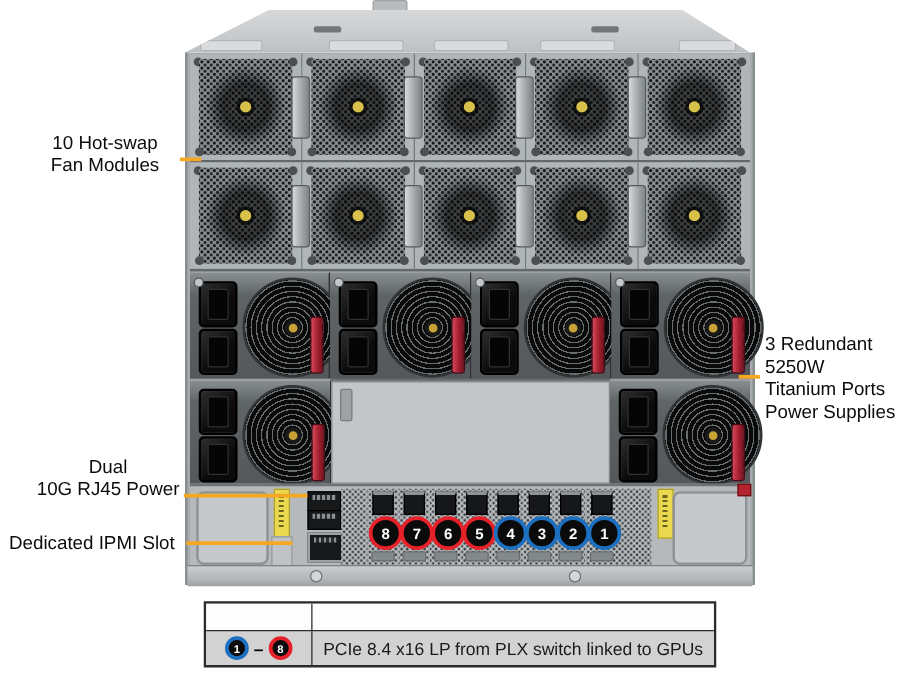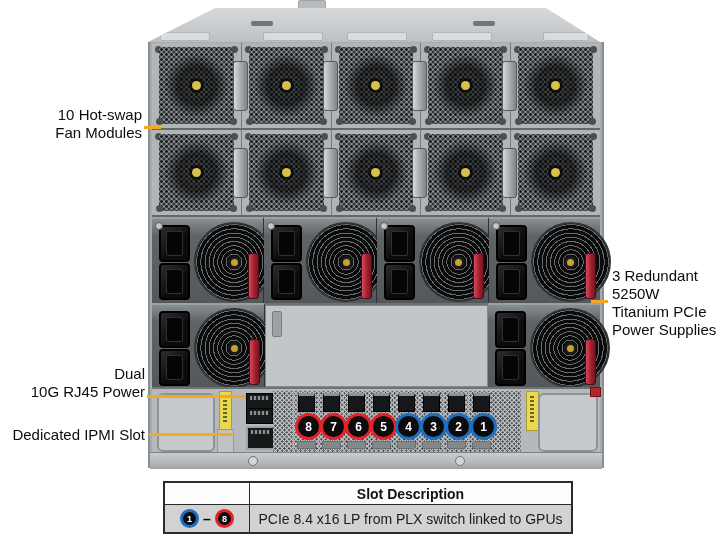--- a/index.html
+++ b/index.html
@@ -94,21 +94,21 @@
   .slot::after{content:"";position:absolute;left:3px;bottom:3px;width:17px;height:6px;background:#83888b;border:1px solid #696e71;border-radius:2px;}
   .io-redlatch{position:absolute;left:438px;top:-2px;width:9px;height:8px;background:#b5232f;border:1px solid #6e1018;}
 
   
   .rail{position:absolute;left:0;top:410px;width:452px;height:16px;
     background:linear-gradient(180deg,#caccce,#b0b4b7 70%,#9ca0a3);border-top:1px solid #7d8285;}
   .rail-screw{position:absolute;top:3px;width:8px;height:8px;border-radius:50%;background:#d4d7d9;border:1px solid #6f7477;}
 
   
   .callout{position:absolute;font-size:15px;line-height:18px;color:#0c0c0c;z-index:6;}
-  .callout.right{text-align:right;}
+  .callout.right{text-align:center;}
   .co-line{position:absolute;height:3px;background:var(--accent);z-index:5;}
 
   
   .slot-table{position:absolute;left:163px;top:481px;width:406px;border:2px solid #2b2b2b;background:#fff;z-index:6;}
   .t-row{display:flex;}
   .t-row.t-head{height:21px;background:#fdfdfd;}
   .t-row.t-data{height:27px;background:#d2d2d2;border-top:1px solid #2b2b2b;}
   .t-cell{display:flex;align-items:center;justify-content:center;}
   .t-cell.c1{width:84px;border-right:1px solid #2b2b2b;flex:none;gap:4px;}
   .t-cell.c2{flex:1;}
@@ -313,40 +313,39 @@
 
   <div class="callout right" style="left:26px;top:106px;width:116px;">
     <div>10 Hot-swap</div>
     <div>Fan Modules</div>
   </div>
   <div class="co-line" style="left:144px;top:126px;width:17px;"></div>
 
   <div class="callout" style="left:612px;top:267px;width:116px;">
     <div>3 Redundant</div>
     <div>5250W</div>
-    <div>Titanium PCIe</div>
+    <div>Titanium Ports</div>
     <div>Power Supplies</div>
   </div>
   <div class="co-line" style="left:591px;top:300px;width:17px;"></div>
 
   <div class="callout right" style="left:28px;top:365px;width:117px;">
     <div>Dual</div>
     <div>10G RJ45 Power</div>
   </div>
   <div class="co-line" style="left:147px;top:395px;width:99px;"></div>
 
   <div class="callout right" style="left:2px;top:426px;width:143px;">
     <div>Dedicated IPMI Slot</div>
   </div>
   <div class="co-line" style="left:149px;top:433px;width:85px;"></div>
 
   <div class="slot-table">
     <div class="t-row t-head">
       <div class="t-cell c1"></div>
-      <div class="t-cell c2">Slot Description</div>
     </div>
     <div class="t-row t-data">
       <div class="t-cell c1">
         <span class="mini-circle blue">1</span>
         <span class="dash">–</span>
         <span class="mini-circle red">8</span>
       </div>
       <div class="t-cell c2">PCIe 8.4 x16 LP from PLX switch linked to GPUs</div>
     </div>
   </div>

